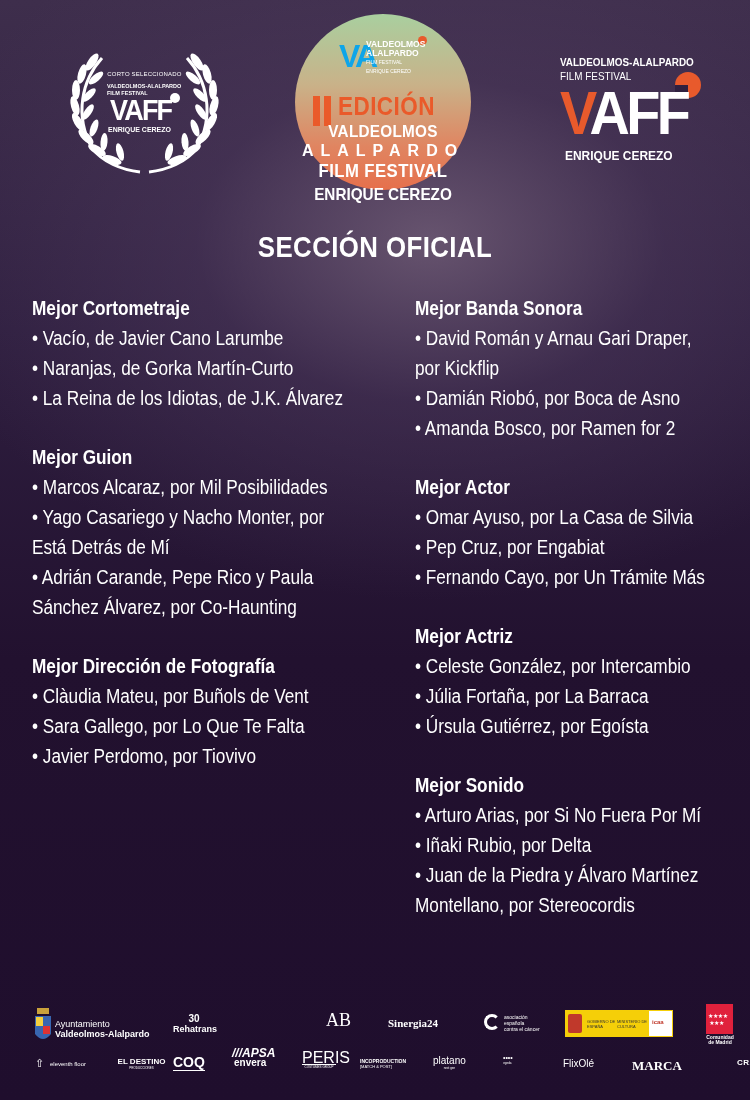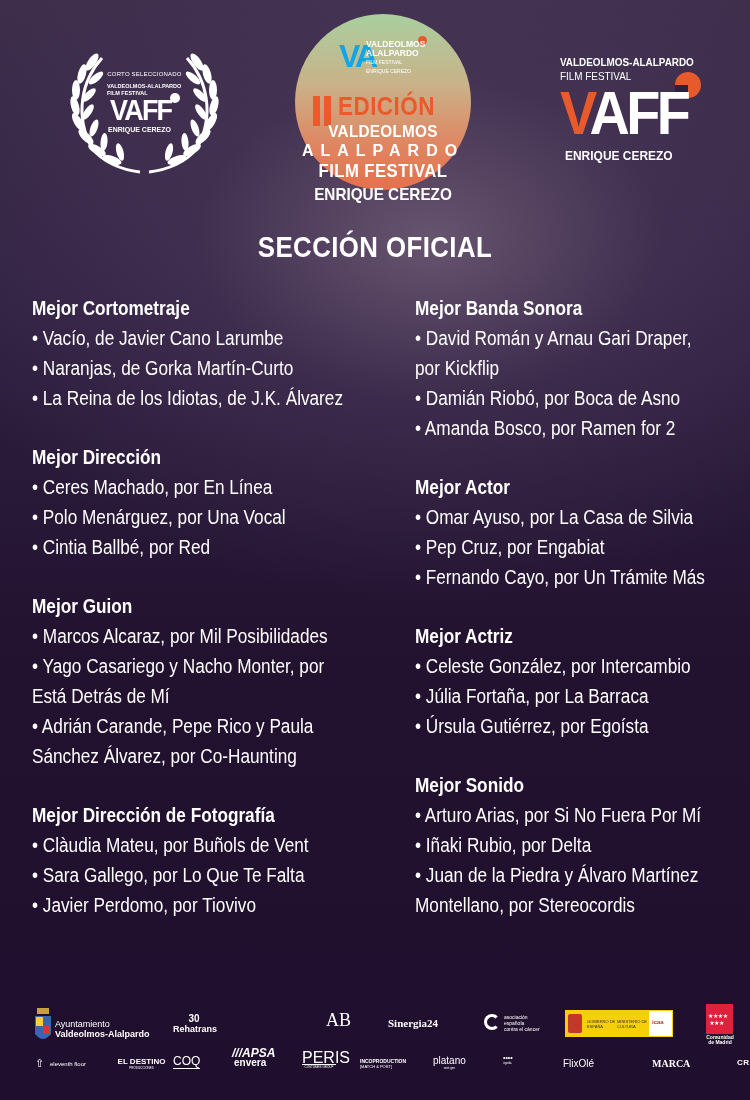--- a/index.html
+++ b/index.html
@@ -162,26 +162,20 @@
   <div class="title">SECCIÓN OFICIAL</div>
 
   <div class="col left">
     <div class="cat">
       <h3>Mejor Cortometraje</h3>
       <div class="item">• Vacío, de Javier Cano Larumbe</div>
       <div class="item">• Naranjas, de Gorka Martín-Curto</div>
       <div class="item">• La Reina de los Idiotas, de J.K. Álvarez</div>
     </div>
     <div class="cat">
-      <h3>Mejor Dirección</h3>
-      <div class="item">• Ceres Machado, por En Línea</div>
-      <div class="item">• Polo Menárguez, por Una Vocal</div>
-      <div class="item">• Cintia Ballbé, por Red</div>
-    </div>
-    <div class="cat">
       <h3>Mejor Guion</h3>
       <div class="item">• Marcos Alcaraz, por Mil Posibilidades</div>
       <div class="item">• Yago Casariego y Nacho Monter, por
 Está Detrás de Mí</div>
       <div class="item">• Adrián Carande, Pepe Rico y Paula
 Sánchez Álvarez, por Co-Haunting</div>
     </div>
     <div class="cat">
       <h3>Mejor Dirección de Fotografía</h3>
       <div class="item">• Clàudia Mateu, por Buñols de Vent</div>
@@ -261,36 +255,36 @@
     </div>
   </div>
 
   <div>
     <div class="sp" style="left:35px;top:1057px;font-size:11px;">⇧</div>
     <div class="sp" style="left:50px;top:1061px;font-size:6px;">eleventh floor</div>
     <div class="sp" style="left:98px;top:1057px;width:55px;text-align:center;margin-left:16px;">
       <div style="font-size:8px;font-weight:bold;">EL DESTINO</div>
       <div style="font-size:3px;">PRODUCCIONES</div>
     </div>
-    <div class="sp" style="left:173px;top:1054px;font-size:12px;font-weight:normal;border-bottom:1px solid #fff;">COQ</div>
+    <div class="sp" style="left:173px;top:1054px;font-size:14px;font-weight:bold;border-bottom:1px solid #fff;">COQ</div>
     <div class="sp" style="left:234px;top:1057px;font-size:10px;font-weight:bold;">envera</div>
     <div class="sp" style="left:302px;top:1051px;width:34px;text-align:center;">
       <div style="font-size:16px;line-height:13px;text-align:center;">PERIS</div>
       <div style="font-size:3px;border-top:1px solid #fff;">COSTUMES GROUP</div>
     </div>
     <div class="sp" style="left:360px;top:1058px;">
       <div style="font-size:5px;font-weight:bold;">INCOPRODUCTION</div>
       <div style="font-size:4px;">[MATCH &amp; POST]</div>
     </div>
     <div class="sp" style="left:433px;top:1055px;text-align:center;">
       <div style="font-size:10px;">platano</div>
       <div style="font-size:3px;">next gen</div>
     </div>
     <div class="sp" style="left:503px;top:1054px;text-align:center;">
       <div style="font-size:7px;letter-spacing:-1px;">• • • •</div>
       <div style="font-size:3px;">egeda</div>
     </div>
     <div class="sp" style="left:563px;top:1058px;font-size:10px;">FlixOlé</div>
-    <div class="sp" style="left:652px;top:1058px;font-size:10px;font-weight:bold;font-family:'Liberation Serif',serif;">MARCA</div>
+    <div class="sp" style="left:632px;top:1058px;font-size:13px;font-weight:bold;font-family:'Liberation Serif',serif;">MARCA</div>
     <div class="sp" style="left:700px;top:1058px;font-size:8px;font-weight:bold;letter-spacing:0.5px;margin-left:37px;">CRAZY</div>
   </div>
 
 </div>
 
 </body></html>

